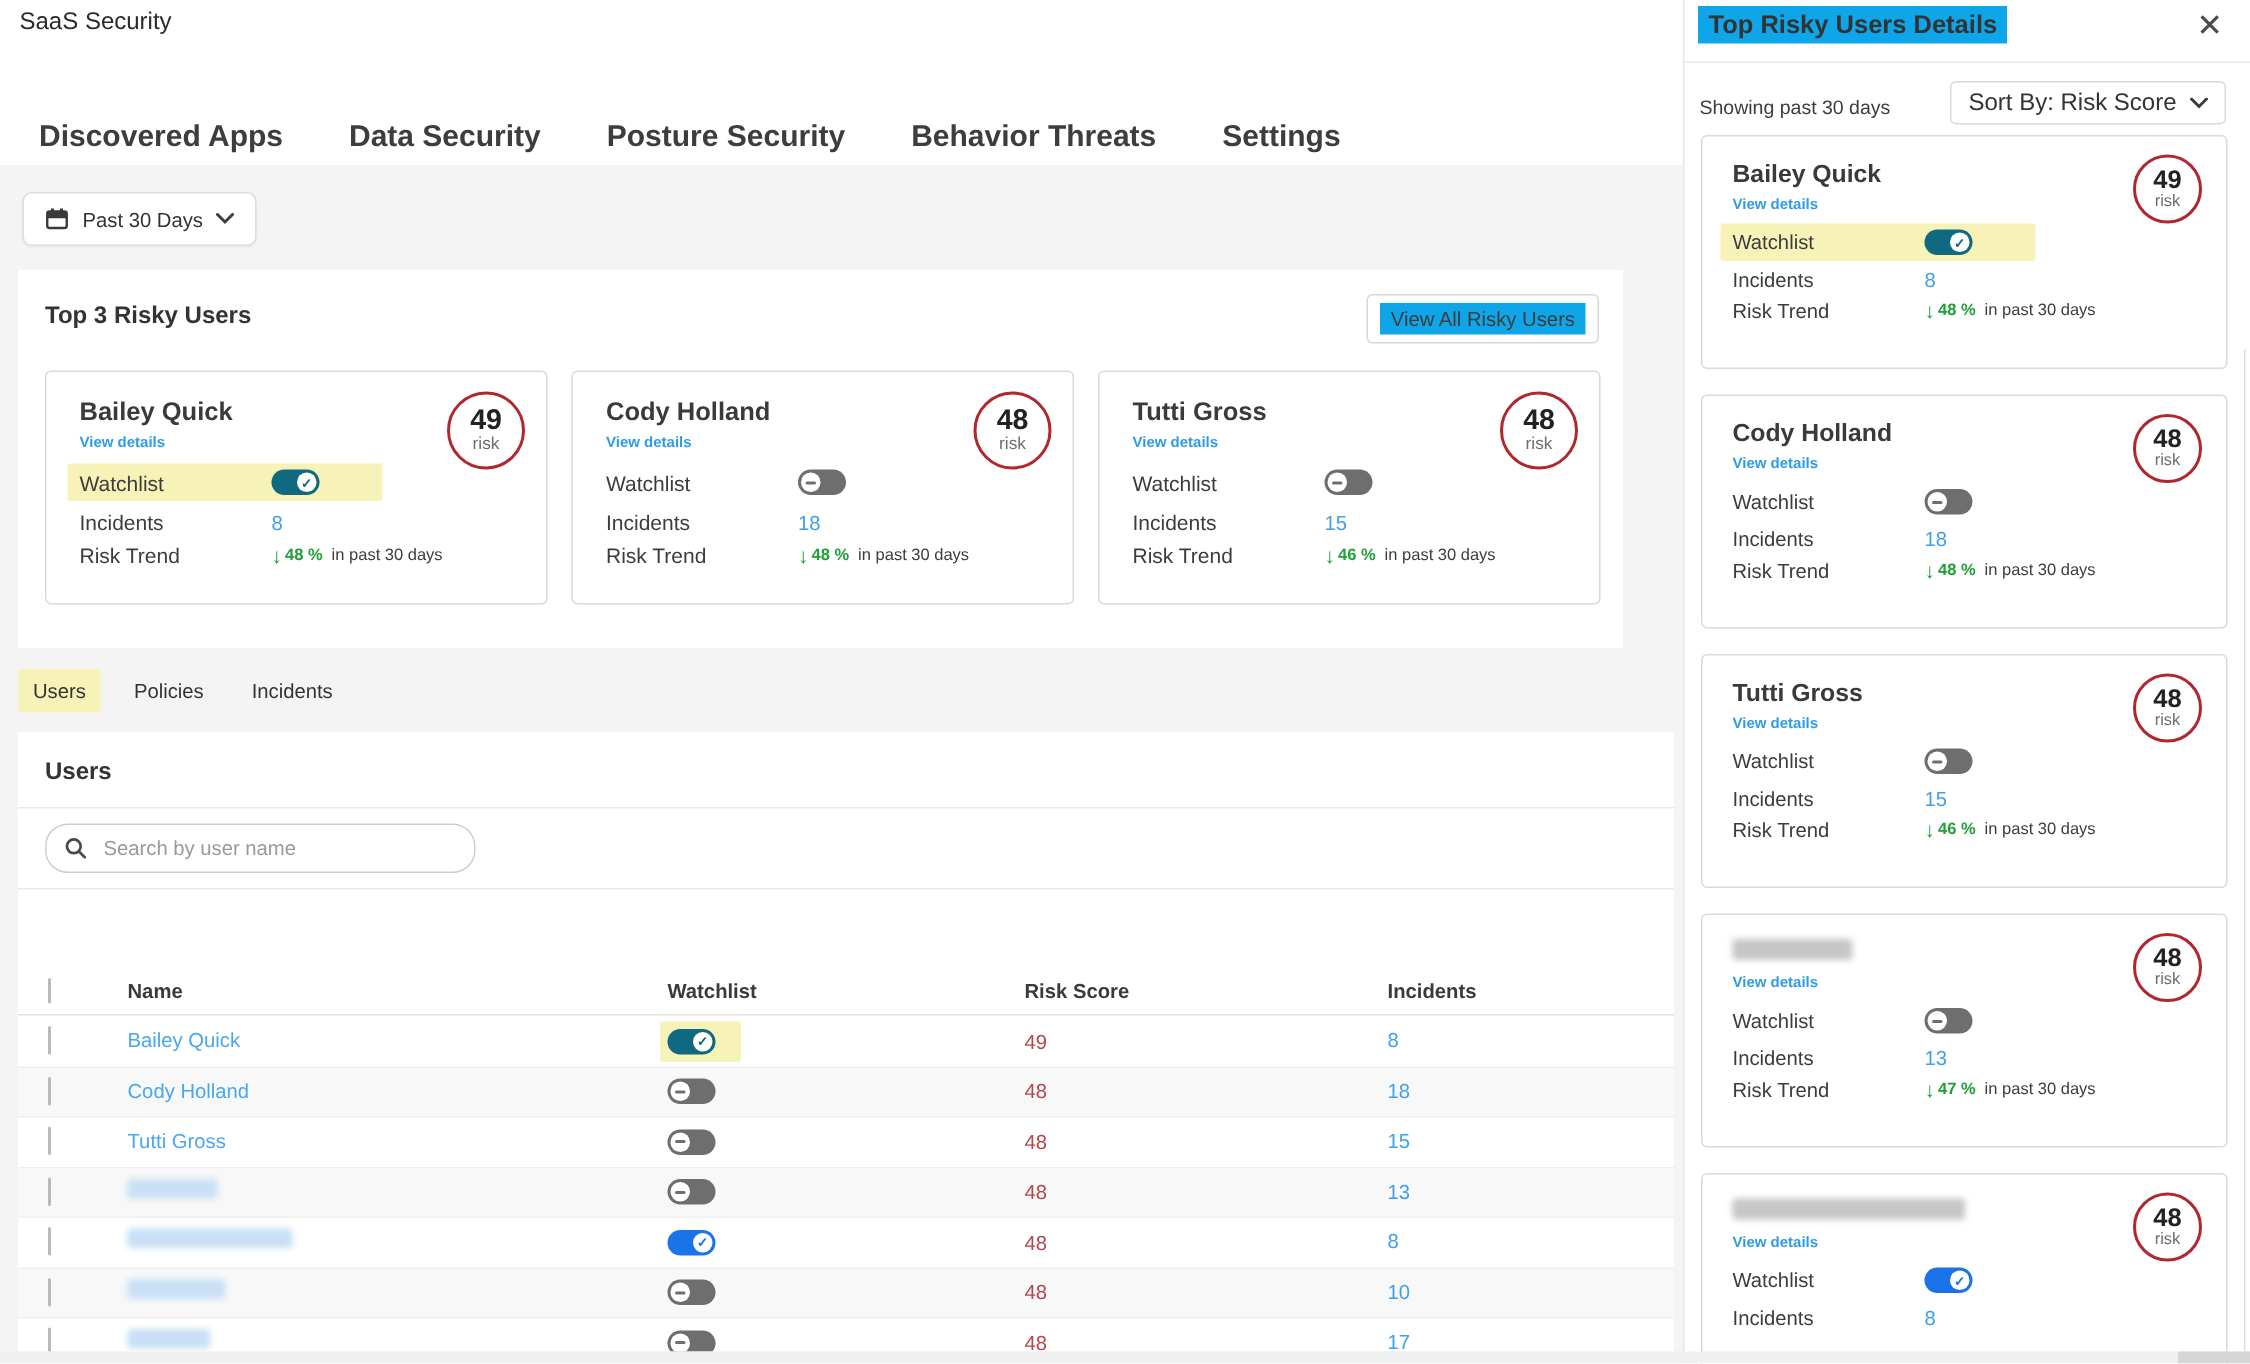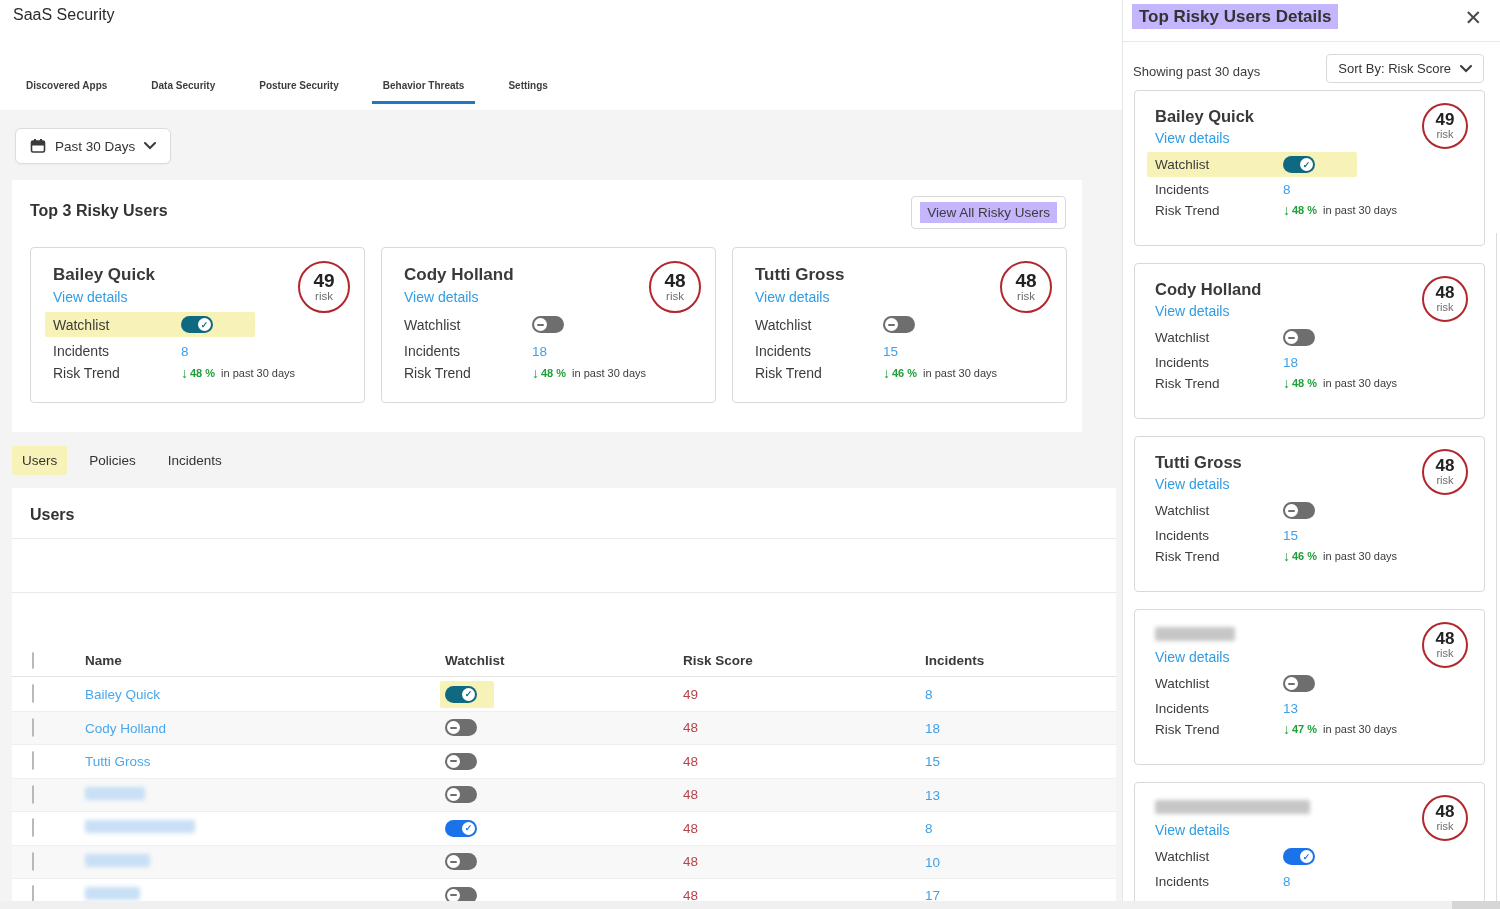--- a/index.html
+++ b/index.html
@@ -5,39 +5,39 @@
   * { box-sizing: border-box; }
   html,body { margin:0; padding:0; }
   body { font-family:"Liberation Sans", sans-serif; color:#3c3c3c; background:#fff; }
   .screen { position:relative; width:1500px; height:909px; background:#fff; overflow:hidden; }
 
   
   .hdr { position:absolute; left:0; top:0; width:1122px; height:110px; background:#fff; }
   .page-title { position:absolute; left:13px; top:6px; font-size:16px; font-weight:500; color:#2b2b2b; }
   .page-sub { position:absolute; left:13px; top:48px; font-size:12.5px; color:#6b6b6b; }
   .tabs { position:absolute; left:15px; top:76px; display:flex; }
-  .tab { font-size:10px; font-weight:700; color:#3d3d3d; padding:4px 11px 10px 11px; margin-right:22px; cursor:pointer; border-bottom:3px solid transparent; }
+  .tab { font-size:20px; font-weight:700; color:#3d3d3d; padding:4px 11px 10px 11px; margin-right:22px; cursor:pointer; border-bottom:3px solid transparent; }
   .tab.tab-true { border-bottom:3px solid #1e78c8; }
 
   .main-bg { position:absolute; left:0; top:110px; width:1122px; height:799px; background:#f4f4f5; }
 
   
   .timefilter { position:absolute; left:15px; top:128px; height:36px; background:#fff; border:1px solid #dcdcdc; border-radius:6px; display:flex; align-items:center; gap:9px; padding:0 14px; font-size:13.5px; color:#333; cursor:pointer; box-shadow:0 1px 2px rgba(0,0,0,.04); }
 
   
   .trpanel { position:absolute; left:12px; top:180px; width:1070px; height:252px; background:#fff; }
   .trp-title { position:absolute; left:18px; top:22px; font-size:16px; font-weight:700; color:#333; }
   .viewall-btn { position:absolute; right:16px; top:16px; height:33px; background:#fff; border:1px solid #d8d8d8; border-radius:4px; display:flex; align-items:center; padding:0 8px; font-size:13.5px; color:#3c3c3c; cursor:pointer; }
-  .hlbox { background:#c4b5fd; padding:3px 7px; }
+  .hlbox { background:#0ea5e9; padding:3px 7px; }
   .trp-cards { position:absolute; left:18px; top:67px; display:flex; gap:16px; }
 
   
   .ucard { position:relative; width:335px; height:156px; background:#fff; border:1px solid #d9d9d9; border-radius:4px; padding:15px 18px 0 22px; }
   .uc-name { font-size:17px; font-weight:700; color:#3a3a3a; margin-top:2px; }
-  .uc-link { display:inline-block; font-size:14px; color:#2f9ce3; margin-top:4px; cursor:pointer; text-decoration:none; }
+  .uc-link { display:inline-block; font-size:10px; color:#2f9ce3; margin-top:4px; cursor:pointer; text-decoration:none;font-weight:bold; }
   .uc-row { display:flex; align-items:center; margin-top:6px; }
   .uc-label { width:128px; font-size:14px; color:#3c3c3c; }
   .wlrow { padding:4px 0; }
   .wlrow.hl-true { background:#f7f3b8; margin-left:-8px; padding:4px 12px 4px 8px; width:210px; border-radius:2px; }
   .uc-val-link { font-size:13.5px; color:#3fa0e8; text-decoration:none; cursor:pointer; }
   .uc-trend { font-size:11px; color:#3c3c3c; display:flex; align-items:center; gap:2px; }
   .tr-arrow { color:#1fa038; font-weight:700; font-size:14px; }
   .tr-arrow::before { content:'\2193'; }
   .tr-pct { color:#1fa038; font-weight:700; margin-right:4px; }
   .risk-badge { position:absolute; right:14px; top:13px; width:52px; height:52px; border:2px solid #b1272e; border-radius:50%; display:flex; flex-direction:column; align-items:center; justify-content:center; background:#fff; }
@@ -89,21 +89,21 @@
   .rinc { font-size:13.5px; color:#3fa0e8; text-decoration:none; cursor:pointer; }
   .tglwrap { display:inline-flex; align-items:center; padding:5px 17px 5px 5px; margin-left:-5px; border-radius:2px; width:fit-content; }
   .tglwrap.hl-true { background:#f7f3b8; }
 
   
   .dpanel { position:absolute; left:1122px; top:0; width:378px; height:909px; background:#fff; border-left:1px solid #e5e5e5; }
   .dp-title { position:absolute; left:9px; top:7px; font-size:17px; font-weight:700; color:#333; }
   .dp-close { position:absolute; right:18px; top:6px; font-size:21px; color:#4a4a4a; cursor:pointer; line-height:24px; }
   .dp-div { position:absolute; left:0; top:41px; width:100%; height:1px; background:#e9e9e9; }
   .dp-showing { position:absolute; left:10px; top:64px; font-size:13px; color:#3c3c3c; }
-  .dp-sort { position:absolute; right:16px; top:54px; height:29px; border:1px solid #d9d9d9; border-radius:4px; background:#fff; display:flex; align-items:center; gap:9px; padding:0 11px; font-size:13px; color:#333; cursor:pointer; }
+  .dp-sort { position:absolute; right:16px; top:54px; height:29px; border:1px solid #d9d9d9; border-radius:4px; background:#fff; display:flex; align-items:center; gap:9px; padding:0 11px; font-size:16px; color:#333; cursor:pointer; }
   .dp-cards { position:absolute; left:11px; top:90px; width:352px; }
   .dcard { width:351px; height:156px; margin-bottom:17px; position:relative; background:#fff; border:1px solid #d9d9d9; border-radius:4px; padding:14px 18px 0 20px; }
   .dcard .uc-name { font-size:16.5px; }
   .dcard .risk-badge { width:46px; height:46px; right:16px; top:12px; }
   .dcard .rb-num { font-size:17px; line-height:16px; }
   .dcard .rb-unit { font-size:11px; }
   .dcard .uc-label { width:128px; font-size:13.5px; }
   .dcard .uc-row { margin-top:5px; }
 
   
@@ -242,20 +242,29 @@
 
   <div class="subtabs">
     <div class="subtab hl-true">Users</div>
     <div class="subtab hl-false">Policies</div>
     <div class="subtab hl-false">Incidents</div>
   </div>
 
   <div class="uspanel">
     <div class="us-title">Users</div>
     <div class="us-div1"></div>
+    <div class="searchbox">
+      <span class="icon">
+        <svg width="15" height="15" viewBox="0 0 15 15">
+            <circle cx="6.2" cy="6.2" r="4.6" fill="none" stroke="#4a4a4a" stroke-width="1.8"></circle>
+            <line x1="9.8" y1="9.8" x2="13.5" y2="13.5" stroke="#4a4a4a" stroke-width="1.8" stroke-linecap="round"></line>
+          </svg>
+      </span>
+      <input type="text" placeholder="Search by user name" style="">
+    </div>
     <div class="us-div2"></div>
 
 
     <div class="tblhead">
       <span><span class="cb"></span></span>
       <span>Name</span>
       <span>Watchlist</span>
       <span>Risk Score</span>
       <span>Incidents</span>
     </div>

